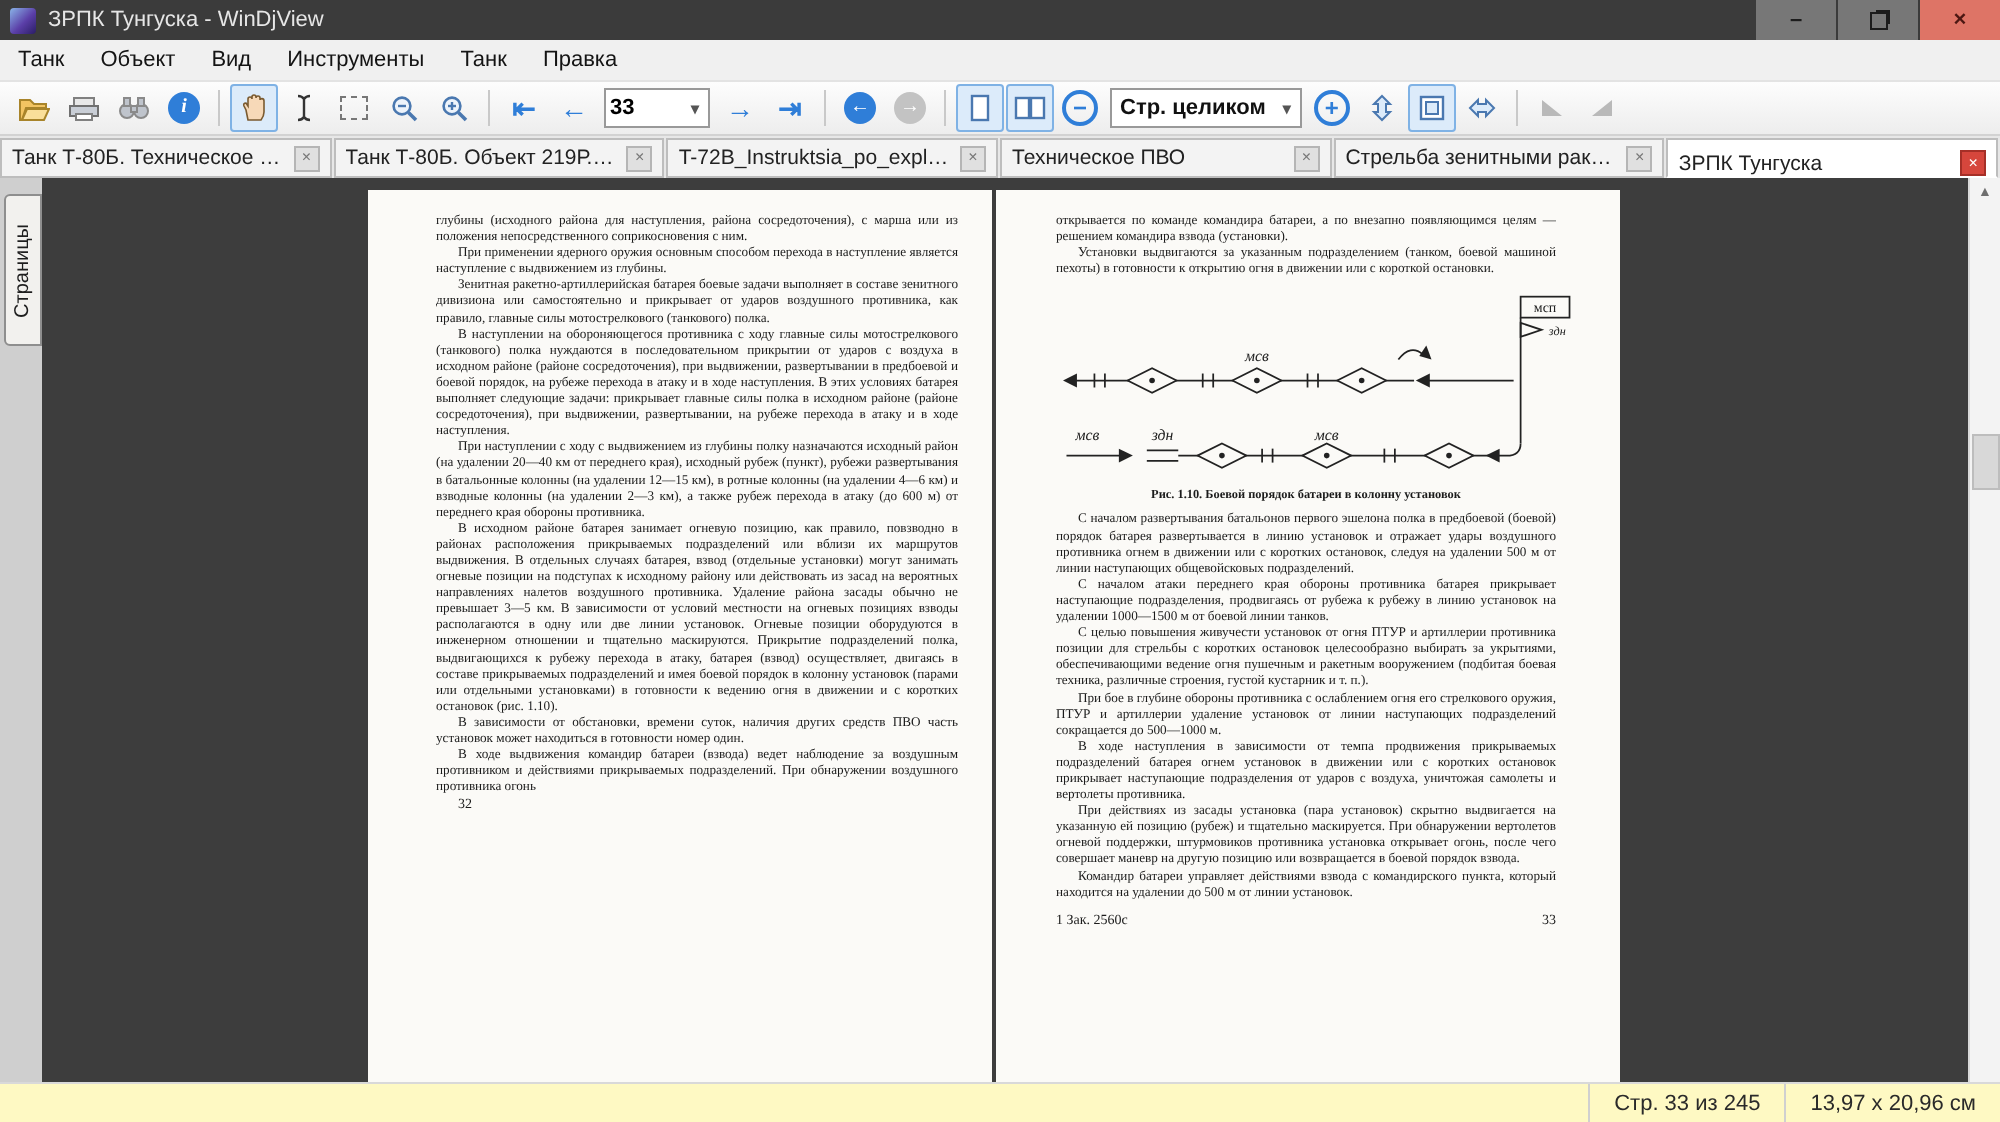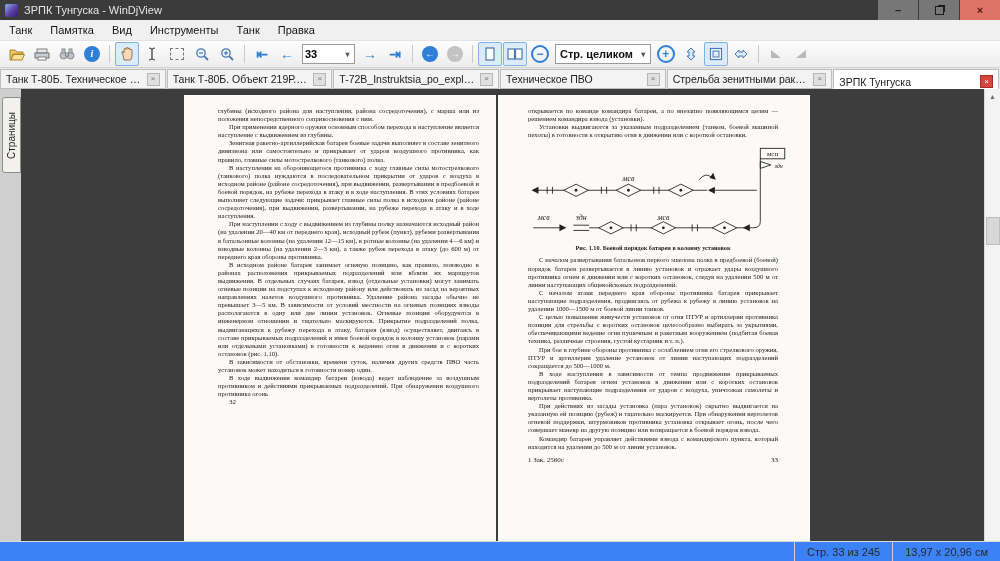--- a/index.html
+++ b/index.html
@@ -58,21 +58,21 @@
   .figure{margin:3px 0 4px 0;}
   .figure svg{display:block;margin:0 auto;}
   .fig-caption{text-align:center;font-size:6.2px;font-weight:bold;margin-top:2px;text-indent:0;}
 
   
   .scroll{width:15px;background:#f3f3f3;border-left:1px solid #dadada;position:relative;flex:0 0 auto;}
   .s-up{height:15px;display:flex;align-items:center;justify-content:center;color:#6e6e6e;font-size:7px;}
   .s-thumb{position:absolute;top:128px;left:1px;width:12px;height:26px;background:#d8d8d8;border:1px solid #bdbdbd;}
 
   
-  .statusbar{height:19px;background:#3b82f6;border-top:1px solid #d9d9d9;display:flex;align-items:center;justify-content:flex-end;font-size:11px;color:#2a2a2a;flex:0 0 auto;}
+  .statusbar{height:19px;background:#fef9c3;border-top:1px solid #d9d9d9;display:flex;align-items:center;justify-content:flex-end;font-size:11px;color:#2a2a2a;flex:0 0 auto;}
   .st-cell{padding:0 12px;border-left:1px solid #d0d0d0;height:100%;display:flex;align-items:center;white-space:nowrap;}
 </style>
 </head>
 <body>
 
 <div class="app">
 
   <div class="titlebar">
     <div class="app-icon"></div>
     <div class="title-text">ЗРПК Тунгуска - WinDjView</div>
@@ -82,21 +82,21 @@
     <div class="win-btn">
         <span class="restore-glyph"></span>
       </div>
     <div class="win-btn win-close">
         <span>×</span>
       </div>
   </div>
 
   <div class="menubar">
     <span class="menu-item">Танк</span>
-    <span class="menu-item">Памятка</span>
+    <span class="menu-item">Объект</span>
     <span class="menu-item">Вид</span>
     <span class="menu-item">Инструменты</span>
     <span class="menu-item">Танк</span>
     <span class="menu-item">Правка</span>
   </div>
 
   <div class="toolbar">
     <div class="tbtn">
       <svg class="icon16" width="16" height="13">
           <path d="M1,12 L1,2 L6,2 L8,4 L14,4 L14,6 L4,6 L2,12 Z" fill="#f2c462" stroke="#a8842a" stroke-width="1"></path>

